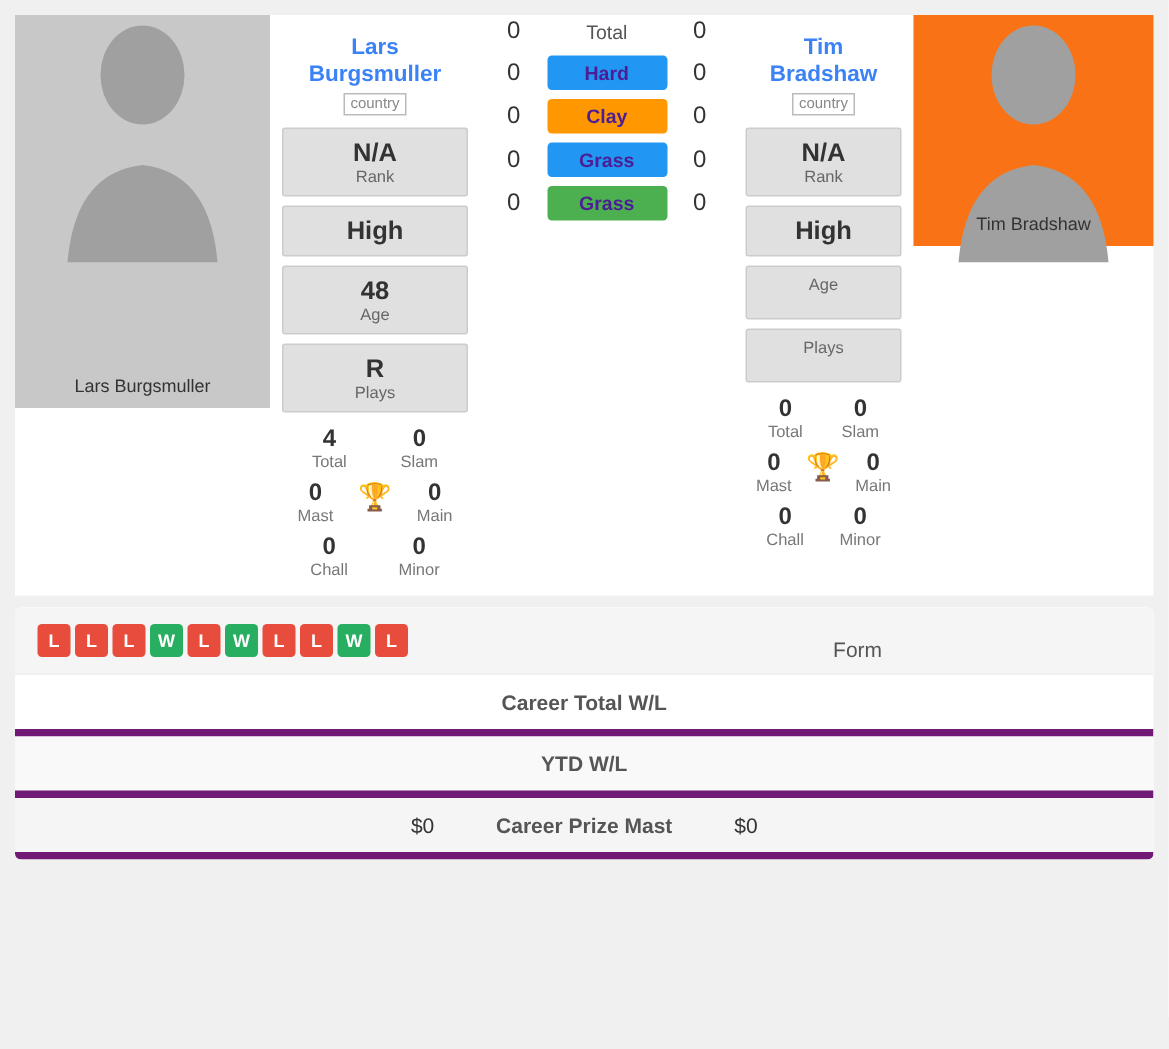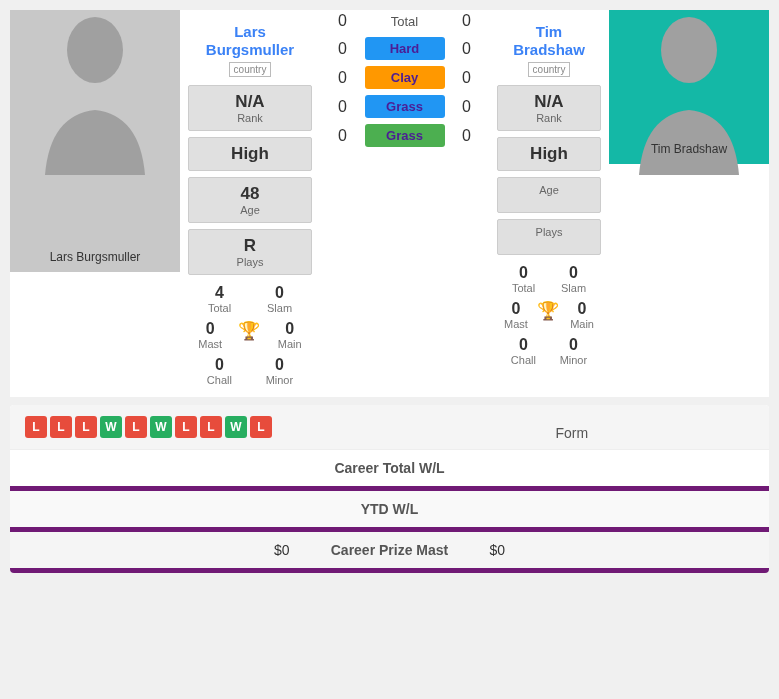--- a/index.html
+++ b/index.html
@@ -138,21 +138,21 @@
       position: relative;
       flex-shrink: 0;
       display: flex;
       align-items: flex-end;
       justify-content: center;
       padding-bottom: 8px;
     }
     .photo-block-right {
       width: 160px;
       height: 154px;
-      background: #14b8a6;
+      background: #f97316;
       position: relative;
       flex-shrink: 0;
       display: flex;
       align-items: flex-end;
       justify-content: center;
       padding-bottom: 8px;
     }
     .player-name-tag {
       font-size: 12px;
       color: #333;

